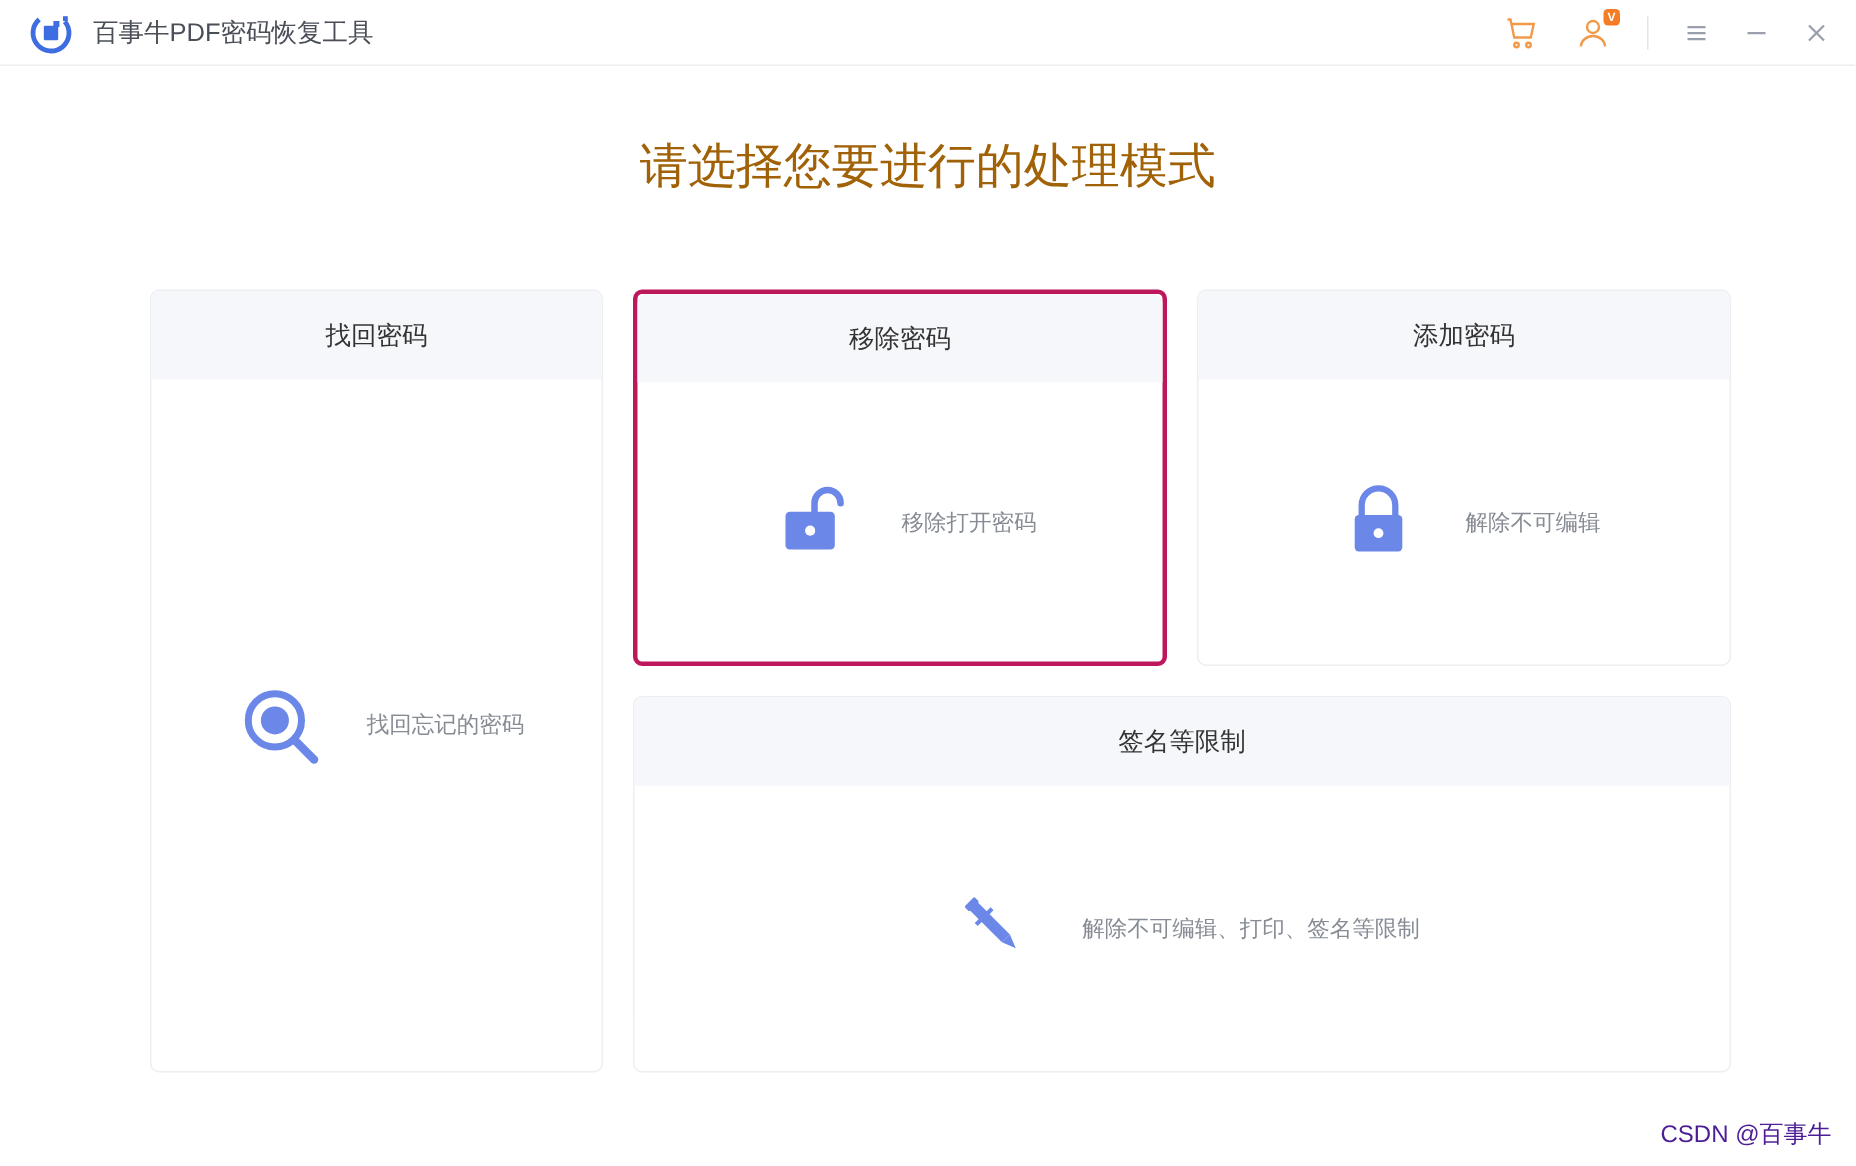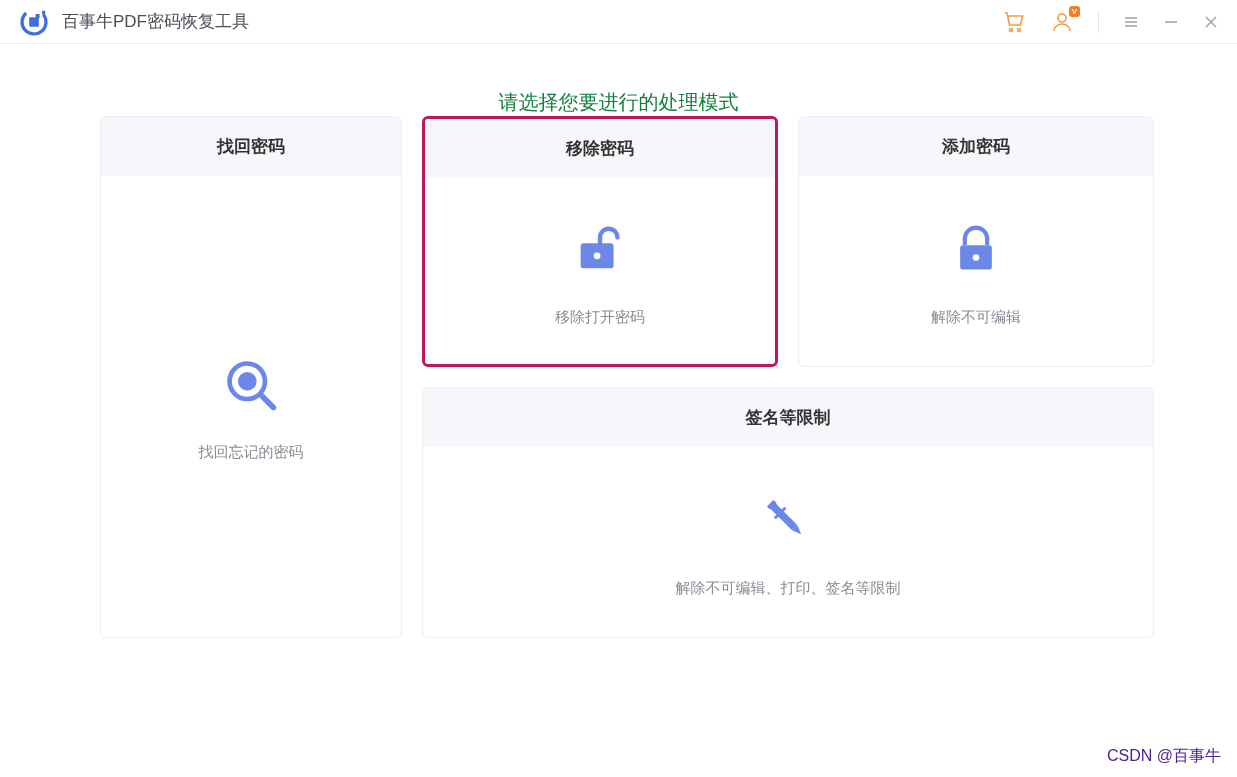--- a/index.html
+++ b/index.html
@@ -6,28 +6,28 @@
   body{font-family:"Microsoft YaHei","PingFang SC",Arial,sans-serif;background:#fff;color:#333;width:1237px;height:777px;overflow:hidden;position:relative}
   .titlebar{height:44px;border-bottom:1px solid #eceef2;display:flex;align-items:center;padding:0 18px;justify-content:space-between}
   .tb-left{display:flex;align-items:center;gap:12px}
   .logo{width:32px;height:32px;display:flex;align-items:center;justify-content:center}
   .app-title{font-size:17px;color:#4a4f57;font-weight:500}
   .tb-right{display:flex;align-items:center;gap:24px}
   .tb-icon{width:24px;height:24px;display:flex;align-items:center;justify-content:center;cursor:pointer;color:#f39a4a}
   .tb-sep{width:1px;height:22px;background:#e2e4ea}
   .wc-icon{width:16px;height:16px;display:flex;align-items:center;justify-content:center;cursor:pointer;color:#9aa0ab}
   .content{padding:45px 100px 0}
-  .heading{text-align:center;font-size:20px;color:#15803d;font-weight:500;}
+  .heading{text-align:center;font-size:32px;color:#a16207;font-weight:500;margin-bottom:60px}
   .grid{display:grid;grid-template-columns:302px 356px 356px;grid-template-rows:251px 251px;gap:20px}
   .card{background:#fff;border:1px solid #eceef2;border-radius:6px;display:flex;flex-direction:column;cursor:pointer}
   .card-recover{grid-row:1/3}
   .card-highlight{border:3px solid #be185d}
   .card-wide{grid-column:2/4}
-  .card-header{background:#f6f7fa;border-radius:6px 6px 0 0;padding:18px 0;text-align:center;font-size:17px;color:#333;font-weight:700}
-  .card-body{flex:1;display:flex;flex-direction:column;align-items:center;justify-content:center;gap:24px}
+  .card-header{background:#f6f7fa;border-radius:6px 6px 0 0;padding:18px 0;text-align:center;font-size:17px;color:#333;font-weight:400}
+  .card-body{flex:1;display:flex;flex-direction:row;align-items:center;justify-content:center;gap:24px}
   .card-icon{width:68px;height:68px;display:flex;align-items:center;justify-content:center}
   .card-desc{font-size:15px;color:#868b94}
   .watermark{position:absolute;right:16px;bottom:10px;font-size:16px;color:#4c1d95}
 </style>
 </head>
 <body>
 
 <div class="titlebar">
   <div class="tb-left">
     <span class="logo">

